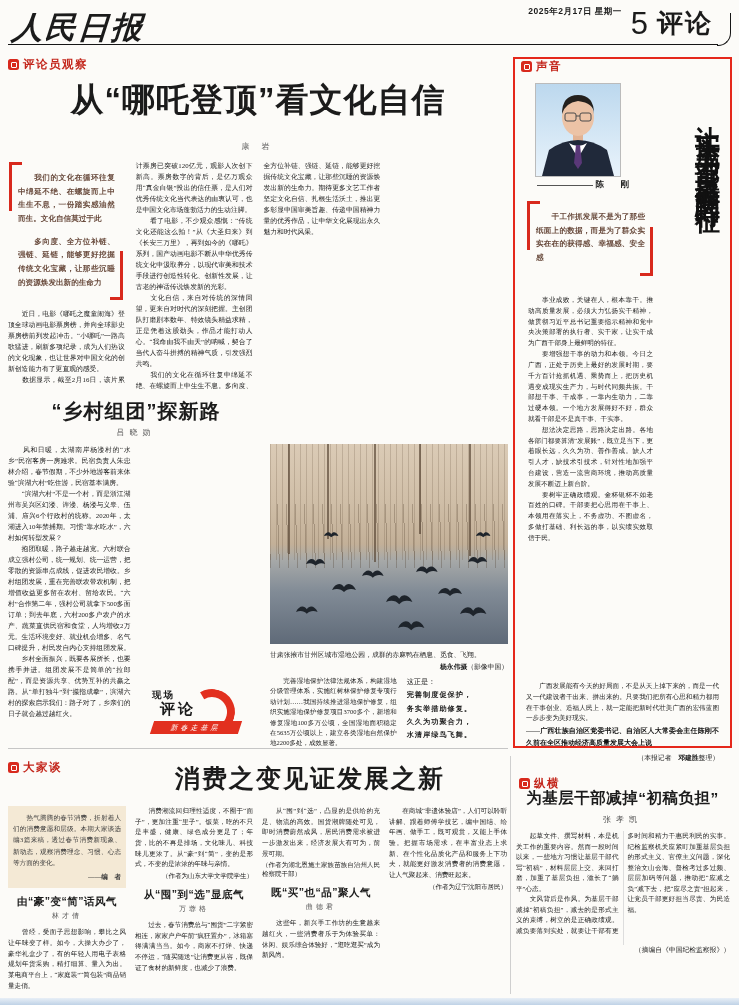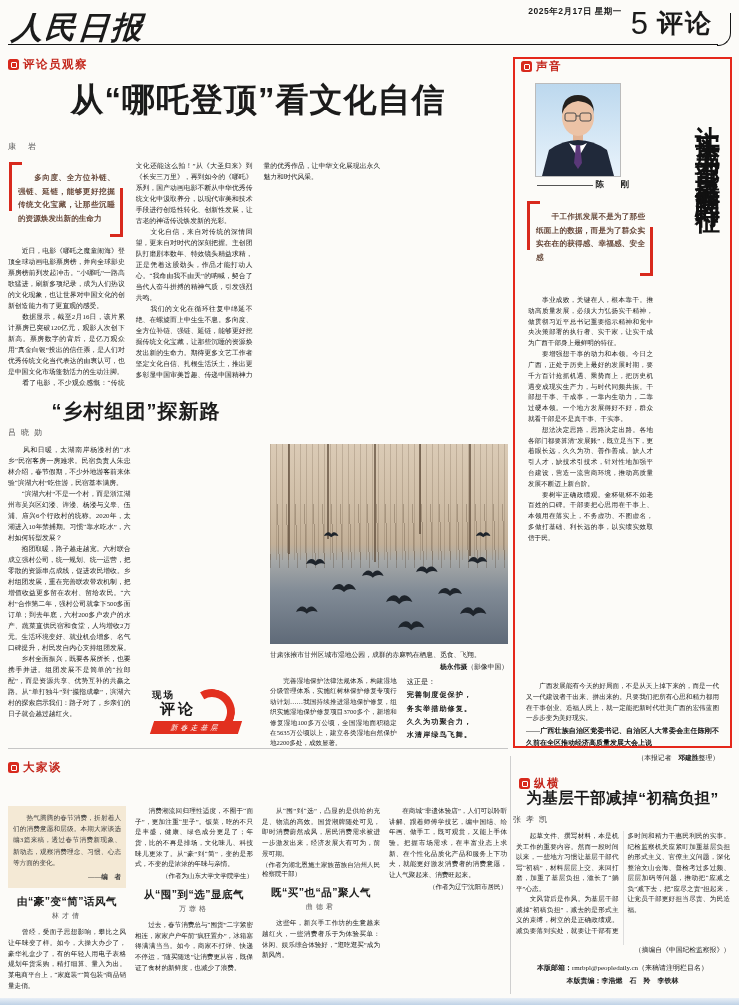--- a/index.html
+++ b/index.html
@@ -22,21 +22,21 @@
 
   
   .seclabel{display:flex;align-items:center;font-family:"Liberation Sans","DejaVu Sans",sans-serif;
             font-weight:900;font-size:11.5px;color:#c3261b;letter-spacing:1.5px;}
   .sq{width:11px;height:11px;background:#d8291d;border-radius:2.5px;position:relative;margin-right:4px;flex:0 0 auto;}
   .sq::after{content:"";position:absolute;inset:2.5px;border:1.3px solid #fff;border-radius:1px;}
 
   
   .headline1{left:8px;top:78px;width:500px;text-align:center;font-size:33px;font-weight:900;
              letter-spacing:1px;font-family:"Liberation Sans","DejaVu Sans",sans-serif;}
-  .byline{font-size:8px;color:#555;letter-spacing:5px;}
+  .byline{text-align:center;font-size:8px;color:#555;letter-spacing:5px;}
 
   
   .btxt{font-size:6.8px;line-height:1.62;text-align:justify;white-space:pre-wrap;color:#222;}
 
   .cols4{left:8px;top:160px;width:500px;height:233px;column-count:4;column-gap:11px;column-fill:auto;overflow:hidden;}
   .cols2v{left:8px;top:444px;width:256px;height:302px;column-count:2;column-gap:11px;column-fill:auto;overflow:hidden;}
 
   
   .cornered{position:relative;padding:9px 8px 11px 9px;}
   .cornered::before{content:"";position:absolute;left:0;top:0;width:10px;height:46px;
@@ -142,20 +142,21 @@
   <div class="abs hdr-corner"></div>
 
   <div class="abs seclabel" style="left:8px;top:57px;">
     <span class="sq"></span>
     <span>评论员观察</span>
   </div>
   <div class="abs headline1">从“哪吒登顶”看文化自信</div>
   <div class="abs byline" style="left:8px;top:141px;width:500px;">康  岩</div>
   <div class="abs cols4">
     <div class="cornered observer-quote">
+      <div class="qtxt">　　我们的文化在循环往复中绵延不绝、在螺旋而上中生生不息，一份踏实感油然而生。文化自信莫过于此</div>
       <div class="qtxt">　　多向度、全方位补链、强链、延链，能够更好挖掘传统文化宝藏，让那些沉睡的资源焕发出新的生命力</div>
     </div>
     <div class="btxt">　　近日，电影《哪吒之魔童闹海》登顶全球动画电影票房榜，并向全球影史票房榜前列发起冲击。“小哪吒”一路高歌猛进，刷新多项纪录，成为人们热议的文化现象，也让世界对中国文化的创新创造能力有了更直观的感受。
 　　数据显示，截至2月16日，该片累计票房已突破120亿元，观影人次创下新高。票房数字的背后，是亿万观众用“真金白银”投出的信任票，是人们对优秀传统文化当代表达的由衷认可，也是中国文化市场蓬勃活力的生动注脚。
 　　看了电影，不少观众感慨：“传统文化还能这么拍！”从《大圣归来》到《长安三万里》，再到如今的《哪吒》系列，国产动画电影不断从中华优秀传统文化中汲取养分，以现代审美和技术手段进行创造性转化、创新性发展，让古老的神话传说焕发新的光彩。
 　　文化自信，来自对传统的深情回望，更来自对时代的深刻把握。主创团队打磨剧本数年、特效镜头精益求精，正是凭着这股劲头，作品才能打动人心。“我命由我不由天”的呐喊，契合了当代人奋斗拼搏的精神气质，引发强烈共鸣。
 　　我们的文化在循环往复中绵延不绝、在螺旋而上中生生不息。多向度、全方位补链、强链、延链，能够更好挖掘传统文化宝藏，让那些沉睡的资源焕发出新的生命力。期待更多文艺工作者坚定文化自信、扎根生活沃土，推出更多彰显中国审美旨趣、传递中国精神力量的优秀作品，让中华文化展现出永久魅力和时代风采。</div>
   </div>
 
   <div class="abs headline2">“乡村组团”探新路</div>
@@ -219,20 +220,21 @@
       </div>
     </div>
   </div>
 
   <div class="abs div-h" style="left:8px;top:748px;width:500px;"></div>
 
   <div class="abs seclabel" style="left:8px;top:760px;">
     <span class="sq"></span>
     <span>大家谈</span>
   </div>
+  <div class="abs forum-title">消费之变见证发展之新</div>
   <div class="abs forum-cols">
     <div class="fcol">
       <div class="tanbox">
         <span>　　热气腾腾的春节消费，折射着人们的消费意愿和层级。本期大家谈选编3篇来稿，透过春节消费新现象、新动态，观察消费理念、习惯、心态等方面的变化。</span>
         <div class="editor">——编　者</div>
       </div>
       <div class="subtitle">由“豪”变“简”话风气</div>
       <div class="subbyline">林才倩</div>
       <div class="ftxt">　　曾经，受面子思想影响，攀比之风让年味变了样。如今，大操大办少了，豪华礼盒少了，有的年轻人用电子表格规划年货采购，精打细算、量入为出。某电商平台上，“家庭装”“简包装”商品销量走俏。</div>
     </div>
@@ -308,23 +310,15 @@
   <div class="abs seclabel zh-label">
     <span class="sq"></span>
     <span>纵横</span>
   </div>
   <div class="abs zh-title">为基层干部减掉“初稿负担”</div>
   <div class="abs byline zh-byline">张孝凯</div>
   <div class="abs zh-body">　　起草文件、撰写材料，本是机关工作的重要内容。然而一段时间以来，一些地方习惯让基层干部代写“初稿”，材料层层上交、来回打磨，加重了基层负担，滋长了“躺平”心态。
 　　文风背后是作风。为基层干部减掉“初稿负担”，减去的是形式主义的束缚，树立的是正确政绩观。减负要落到实处，就要让干部有更多时间和精力干惠民利民的实事。纪检监察机关应紧盯加重基层负担的形式主义、官僚主义问题，深化整治文山会海、督检考过多过频、层层加码等问题，推动把“应减之负”减下去，把“应尽之责”担起来，让党员干部更好担当尽责、为民造福。</div>
   <div class="abs zh-note">（摘编自《中国纪检监察报》）</div>
 
-  <div class="abs pfooter">
-    <div>
-      <span class="b">本版邮箱：</span><span>rmrbpl@peopledaily.cn</span><span>（来稿请注明栏目名）</span>
-    </div>
-    <div>
-      <span class="b">本版责编：</span><span class="b">李浩燃　石　羚　李铁林</span>
-    </div>
-  </div>
 
   <div class="abs bottom-strip"></div>
 </div>
 
 </body></html>

